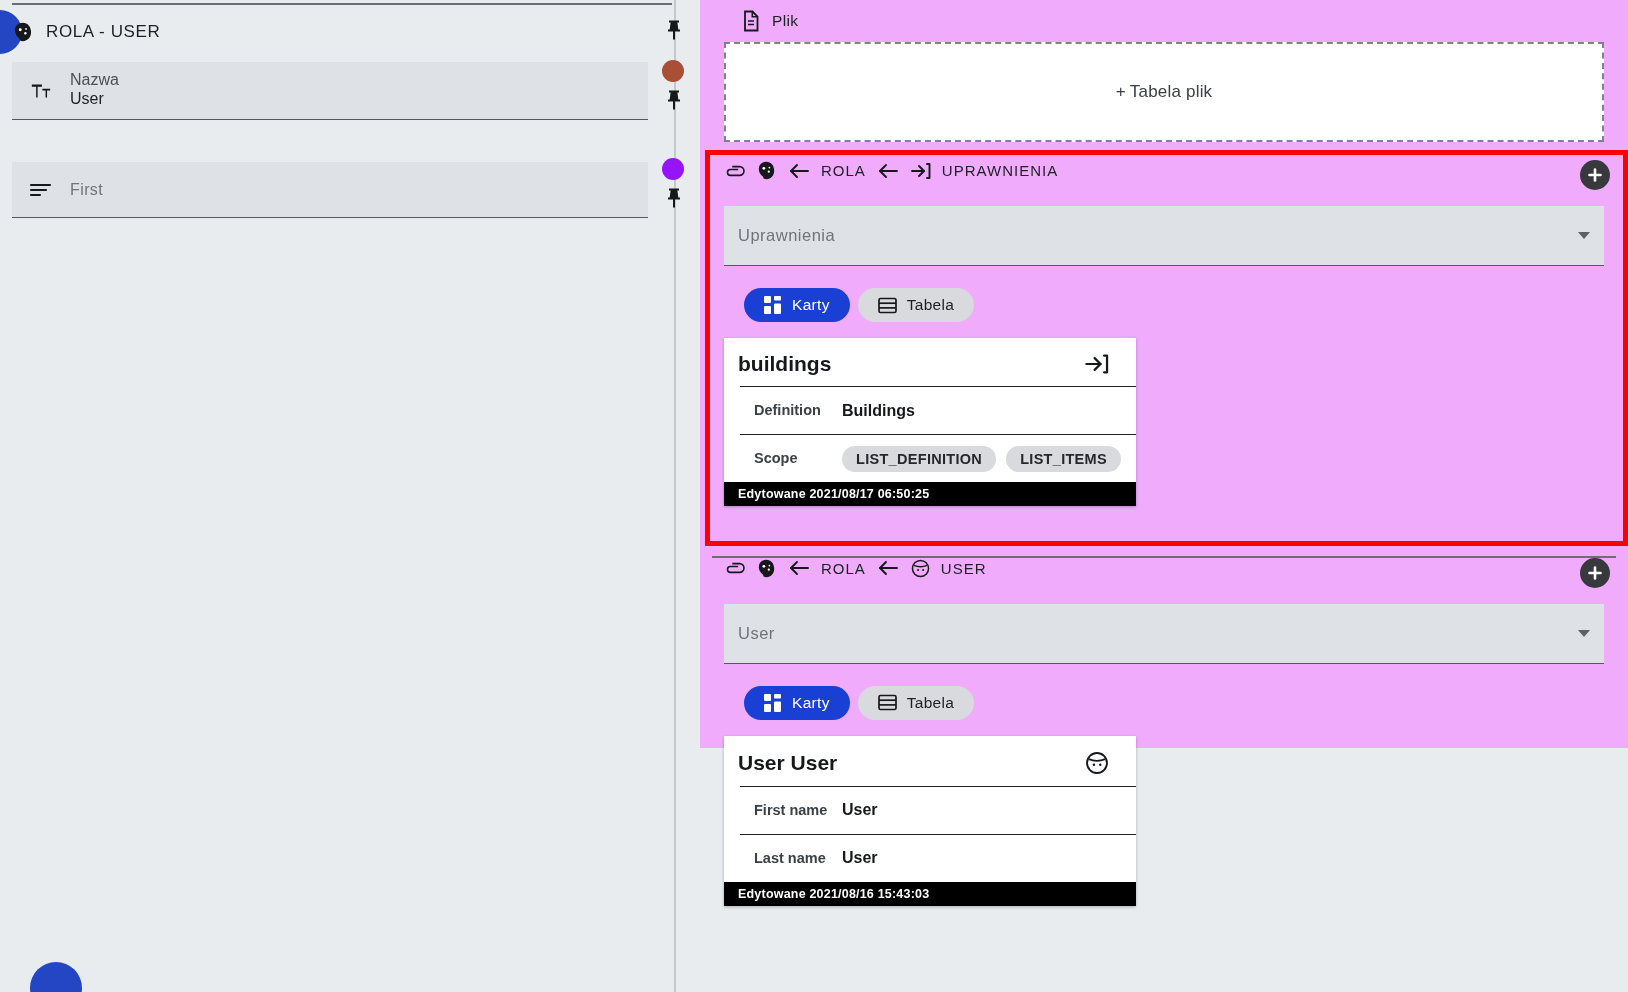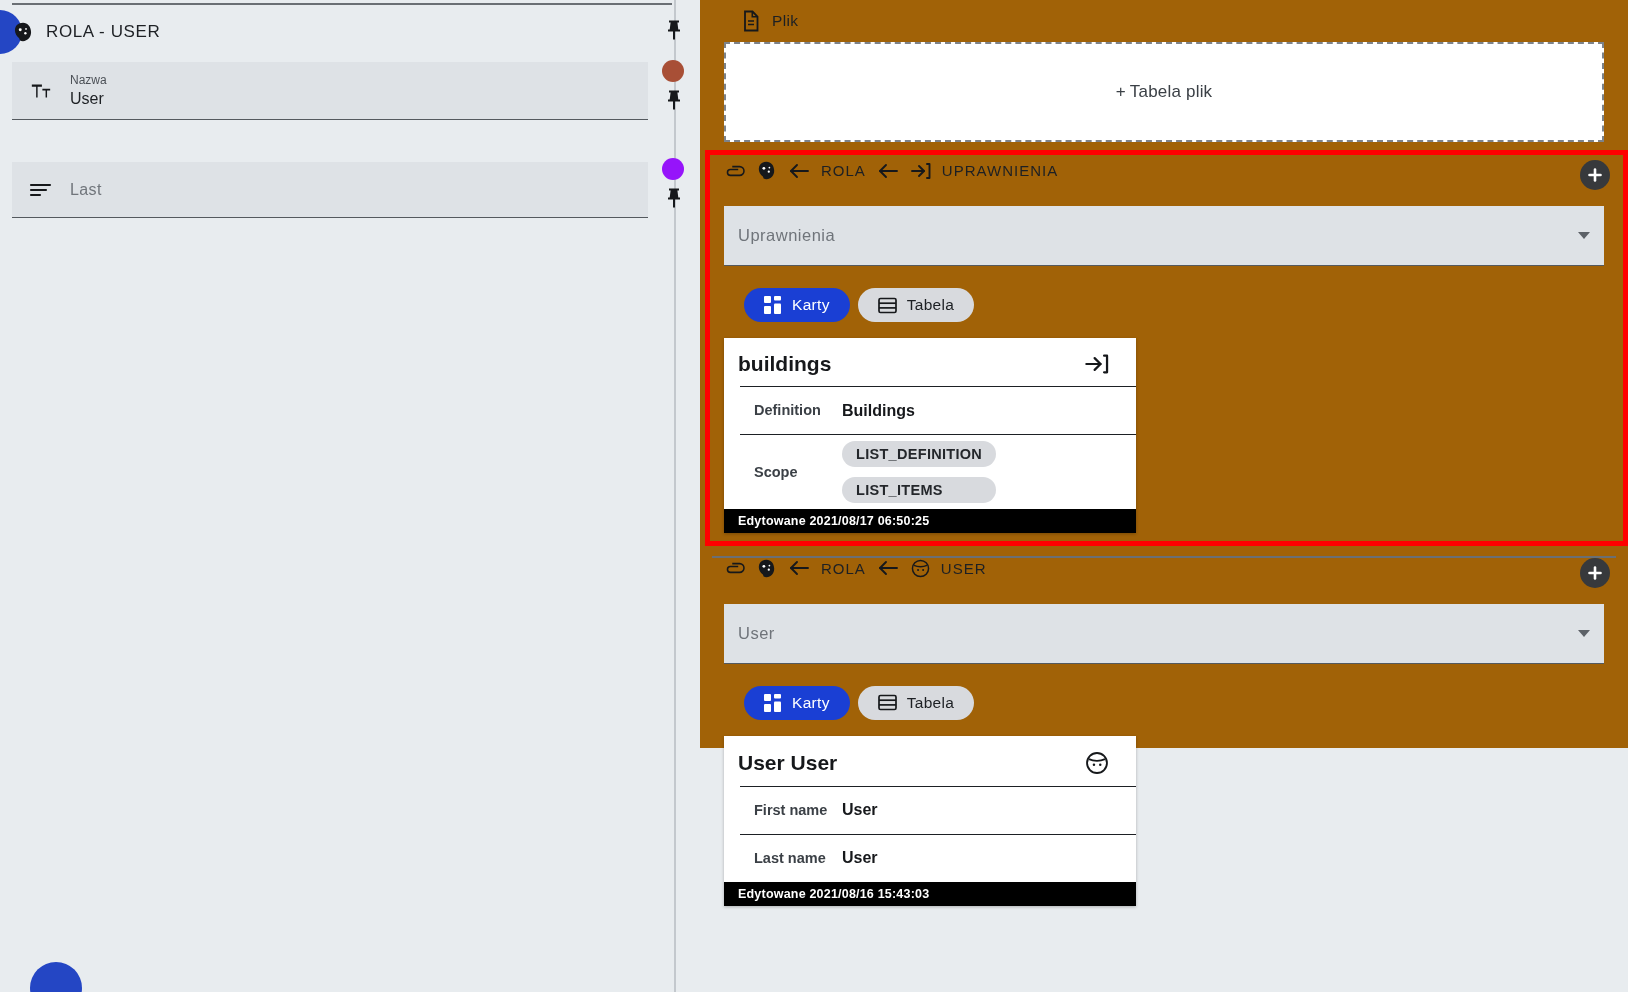--- a/index.html
+++ b/index.html
@@ -38,37 +38,37 @@
     border-bottom: 1.5px solid #54595e;
   }
   .field-nazwa { top: 62px; height: 58px; }
   .field-opis  { top: 162px; height: 56px; }
   .field-inner {
     display: flex; align-items: center; height: 100%;
     padding-left: 16px; gap: 16px;
   }
   .field-icon { width: 26px; display: flex; justify-content: center; flex: 0 0 26px; }
   .field-texts { display: flex; flex-direction: column; justify-content: center; }
-  .field-label { font-size: 12px; color: #4b5056; line-height: 16px; }
+  .field-label { font-size: 16px; color: #4b5056; line-height: 16px; }
   .field-value { font-size: 16px; color: #1d2024; line-height: 22px; }
   .field-placeholder { font-size: 16px; color: #70757b; letter-spacing: .4px; }
 
   
   .rail { position: absolute; left: 648px; top: 0; width: 52px; height: 992px; }
   .rail-line {
     position: absolute; left: 26px; top: 0; width: 1.5px; height: 992px;
     background: #c3c8cd;
   }
   .pin { position: absolute; left: 14px; width: 24px; height: 24px; }
   .dot { position: absolute; left: 14px; width: 22px; height: 22px; border-radius: 50%; }
 
   
   .right-panel {
     position: absolute; left: 700px; top: 0; width: 928px; height: 748px;
-    background: #a16207;
+    background: #f0abfc;
   }
   .sec-rule { height: 1.5px; background: #6a6f74; margin: 0 12px; }
 
   .plik-row {
     display: flex; align-items: center; gap: 12px;
     padding: 10px 0 10px 42px;
   }
   .plik-row .lbl { font-size: 15.5px; color: #1d2024; letter-spacing: .3px; }
 
   .dropzone {
@@ -136,21 +136,21 @@
   }
   .card-title { font-size: 21px; color: #16181b; }
   .card-row {
     display: flex; align-items: center; border-top: 1.3px solid #1d2024;
     min-height: 48px; padding: 6px 10px 6px 14px; margin-left: 16px;
   }
   .card-row .k {
     font-size: 14.5px; color: #3b4046; width: 88px; flex: 0 0 88px; line-height: 19px;
   }
   .card-row .v { font-size: 16px; color: #16181b; }
-  .chips { display: flex; gap: 10px; flex-direction: column; }
+  .chips { display: flex; gap: 10px; }
   .chip {
     background: #d8dade; border-radius: 14px; padding: 5px 14px;
     font-size: 14.5px; color: #24272b; letter-spacing: .3px;
   }
   .card-foot {
     background: #000000; color: #ffffff;
     font-size: 12.5px; padding: 5px 16px 5px 14px; letter-spacing: .2px;
   }
   .fab {
     position: absolute; left: 30px; top: 962px;
@@ -196,21 +196,21 @@
 
     <div class="field-block field-opis">
       <div class="field-inner">
         <span class="field-icon">
           <svg width="24" height="18" viewBox="0 0 24 18" fill="none" stroke="#16181b" stroke-width="2.1" stroke-linecap="round">
             <line x1="2" y1="4" x2="21" y2="4"></line>
             <line x1="2" y1="9" x2="17" y2="9"></line>
             <line x1="2" y1="14" x2="11" y2="14"></line>
           </svg>
         </span>
-        <span class="field-placeholder">Last</span>
+        <span class="field-placeholder">First</span>
       </div>
     </div>
 
     <div class="fab"></div>
   </div>
 
   <div class="rail">
     <div class="rail-line"></div>
 
     <span class="pin" style="top:18px">

